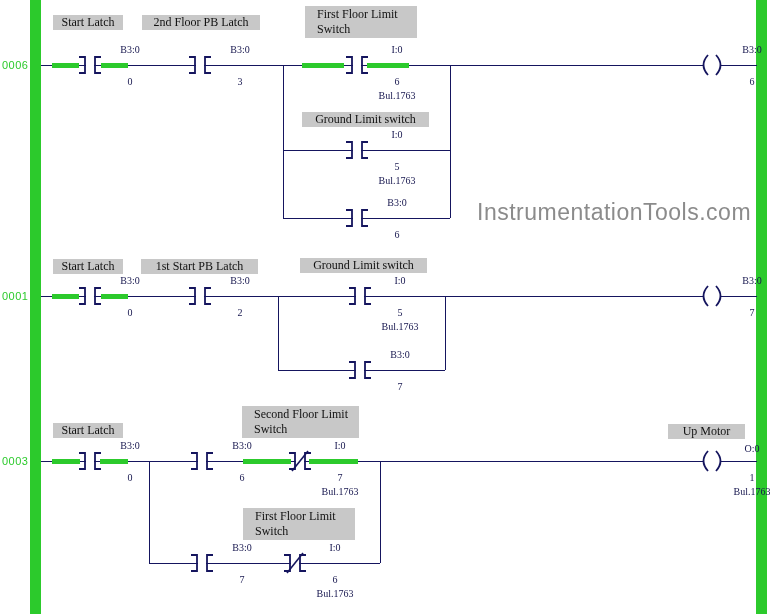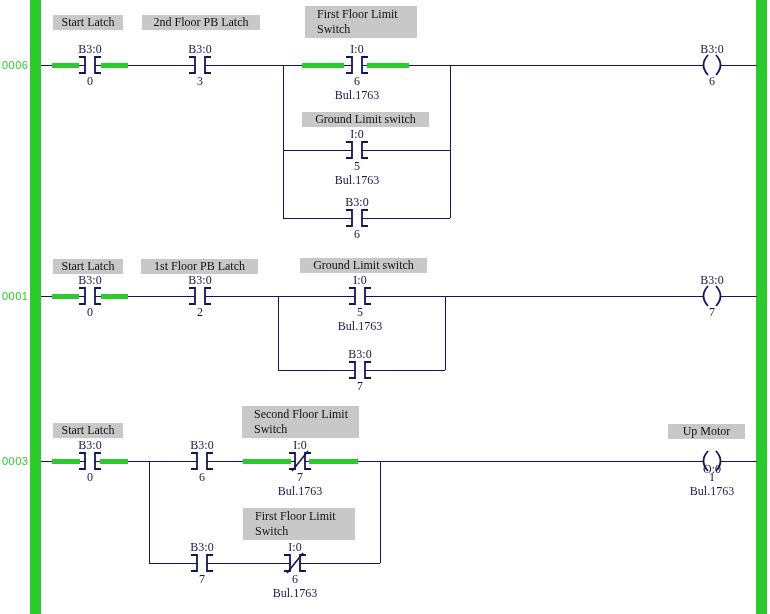--- a/index.html
+++ b/index.html
@@ -1,20 +1,20 @@
 <!DOCTYPE html>
 <html><head>
 <meta charset="utf-8">
 <style>
   html,body{margin:0;padding:0;background:#ffffff;}
   #canvas{position:relative;width:770px;height:614px;background:#ffffff;overflow:hidden;
           font-family:"Liberation Serif", serif;}
   .abs{position:absolute;}
   .lbl{box-sizing:border-box;font-size:12px;line-height:15px;color:#111111;white-space:nowrap;overflow:hidden;}
-  .txt{font-size:12px;line-height:13px;color:#16164e;white-space:nowrap;transform:translateX(-50%);}
+  .txt{font-size:10px;line-height:13px;color:#16164e;white-space:nowrap;transform:translateX(-50%);margin-left:40px;}
   .rnum{width:26px;text-align:right;font-family:"Liberation Sans", sans-serif;
         font-size:11px;line-height:14px;letter-spacing:0.5px;}
   .sym svg{display:block;}
   #watermark{left:477px;top:199px;font-size:23px;line-height:26px;color:#8b8b8b;
              font-family:"Liberation Sans", sans-serif;letter-spacing:0.5px;}
 </style>
 </head>
 <body>
 
 <div id="canvas">
@@ -107,21 +107,21 @@
         <div class="abs" style="left: 41px; top: 296px; width: 716px; height: 1px; background: rgb(21, 21, 94);"></div>
         <div class="abs" style="left: 278px; top: 370px; width: 167px; height: 1px; background: rgb(21, 21, 94);"></div>
         <div class="abs" style="left: 278px; top: 296px; width: 1px; height: 74px; background: rgb(21, 21, 94);"></div>
         <div class="abs" style="left: 445px; top: 296px; width: 1px; height: 74px; background: rgb(21, 21, 94);"></div>
         <div class="abs" style="left: 52px; top: 294px; width: 27px; height: 5px; background: rgb(44, 202, 44);"></div>
         <div class="abs" style="left: 101px; top: 294px; width: 27px; height: 5px; background: rgb(44, 202, 44);"></div>
         <div class="abs lbl" style="left: 53px; top: 259px; width: 70px; height: 15px; background: rgb(200, 200, 200); color: rgb(17, 17, 17); text-align: center; padding-left: 0px; padding-top: 0px;">
           <div>Start Latch</div>
         </div>
         <div class="abs lbl" style="left: 141px; top: 259px; width: 117px; height: 15px; background: rgb(200, 200, 200); color: rgb(17, 17, 17); text-align: center; padding-left: 0px; padding-top: 0px;">
-          <div>1st Floor PB Latch</div>
+          <div>1st Start PB Latch</div>
         </div>
         <div class="abs lbl" style="left: 300px; top: 258px; width: 127px; height: 15px; background: rgb(200, 200, 200); color: rgb(17, 17, 17); text-align: center; padding-left: 0px; padding-top: 0px;">
           <div>Ground Limit switch</div>
         </div>
         <div class="abs sym" style="left: 72px; top: 279px; width: 36px; height: 34px;">
           <svg width="36" height="34" viewBox="0 0 36 34">
             <rect x="14" y="0" width="8" height="34" fill="#ffffff"></rect>
             <polyline points="7,9 13,9 13,25 7,25" fill="none" stroke="#15155e" stroke-width="1.8"></polyline>
             <polyline points="29,9 23,9 23,25 29,25" fill="none" stroke="#15155e" stroke-width="1.8"></polyline>
           </svg>
@@ -239,18 +239,19 @@
         <div class="abs txt" style="left: 295px; top: 541px;">I:0</div>
         <div class="abs txt" style="left: 295px; top: 573px;">6</div>
         <div class="abs txt" style="left: 295px; top: 587px;">Bul.1763</div>
         <div class="abs sym" style="left: 694px; top: 444px; width: 36px; height: 34px;">
           <svg width="36" height="34" viewBox="0 0 36 34">
             <rect x="10" y="0" width="16" height="34" fill="#ffffff"></rect>
             <path d="M 14 7 Q 5 17 14 27" fill="none" stroke="#15155e" stroke-width="1.8"></path>
             <path d="M 22 7 Q 31 17 22 27" fill="none" stroke="#15155e" stroke-width="1.8"></path>
           </svg>
         </div>
-        <div class="abs txt" style="left: 712px; top: 463px;">O:0</div>
+        <div class="abs txt" style="left: 712px; top: 442px;">O:0</div>
         <div class="abs txt" style="left: 712px; top: 471px;">1</div>
         <div class="abs txt" style="left: 712px; top: 485px;">Bul.1763</div>
       </div>
     </div>
+  <div id="watermark" class="abs" style="color: rgb(139, 139, 139);">InstrumentationTools.com</div>
 </div>
 
 </body></html>

